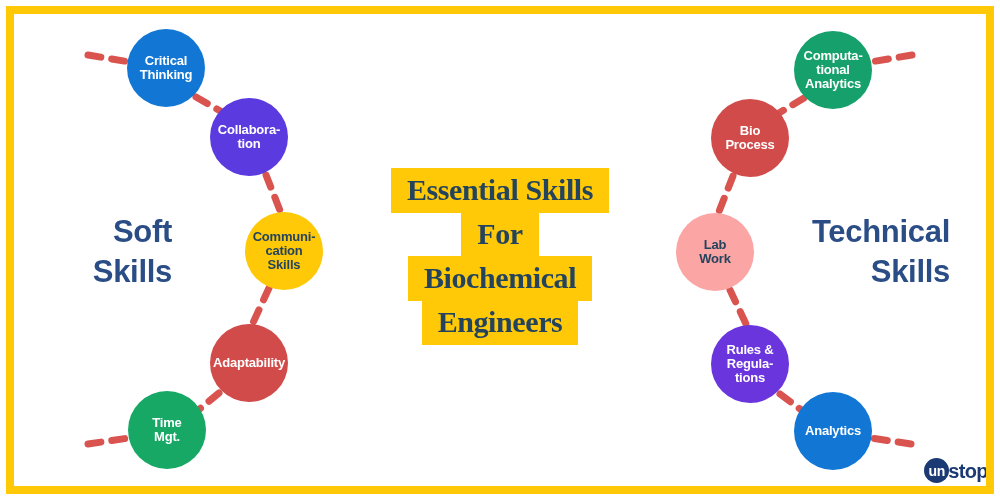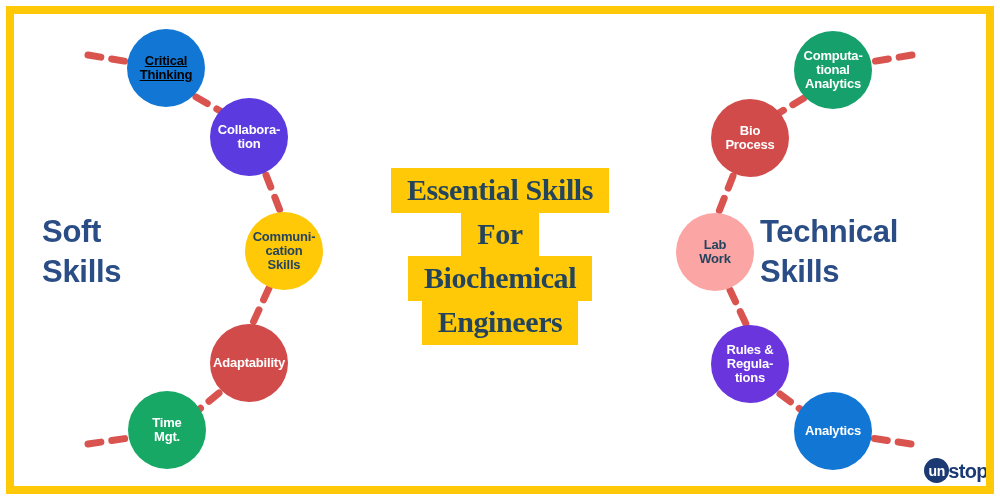--- a/index.html
+++ b/index.html
@@ -51,21 +51,21 @@
     width: 128%;
     white-space: pre-line;
   }
   
   .side-head {
     position: absolute;
     color: #2A4D86;
     font-weight: bold;
     font-size: 31px;
     line-height: 1.28;
-    text-align: left;
+    text-align: right;
     white-space: pre-line;
     letter-spacing: -0.3px;
   }
   
   .title-wrap {
     position: absolute;
     left: 355px;
     top: 168px;
     width: 290px;
     display: flex;
@@ -130,21 +130,21 @@
       <line x1="88" y1="444" x2="129" y2="438" stroke="#D9534F" stroke-width="7" stroke-linecap="round" stroke-dasharray="13 11"></line>
       <line x1="912" y1="55" x2="870" y2="62" stroke="#D9534F" stroke-width="7" stroke-linecap="round" stroke-dasharray="13 11"></line>
       <line x1="804" y1="98" x2="779" y2="113" stroke="#D9534F" stroke-width="7" stroke-linecap="round" stroke-dasharray="13 11"></line>
       <line x1="733" y1="176" x2="718" y2="214" stroke="#D9534F" stroke-width="7" stroke-linecap="round" stroke-dasharray="13 11"></line>
       <line x1="730" y1="290" x2="747" y2="326" stroke="#D9534F" stroke-width="7" stroke-linecap="round" stroke-dasharray="13 11"></line>
       <line x1="780" y1="394" x2="804" y2="412" stroke="#D9534F" stroke-width="7" stroke-linecap="round" stroke-dasharray="13 11"></line>
       <line x1="911" y1="444" x2="871" y2="438" stroke="#D9534F" stroke-width="7" stroke-linecap="round" stroke-dasharray="13 11"></line>
     </svg>
 
   <div id="bubble-layer">
-      <div class="bubble" style="left: 127px; top: 29px; width: 78px; height: 78px; background: rgb(18, 119, 212); color: #000000; font-size: 13px; text-decoration: underline;">
+      <div class="bubble" style="left: 127px; top: 29px; width: 78px; height: 78px; background: rgb(18, 119, 212); color: #ffffff; font-size: 13px;">
         <span class="lbl">Critical
 Thinking</span>
       </div>
       <div class="bubble" style="left: 210px; top: 98px; width: 78px; height: 78px; background: rgb(91, 59, 224); color: rgb(255, 255, 255); font-size: 13px;">
         <span class="lbl">Collabora-
 tion</span>
       </div>
       <div class="bubble" style="left: 245px; top: 212px; width: 78px; height: 78px; background: rgb(255, 201, 7); color: rgb(36, 68, 94); font-size: 13px;">
         <span class="lbl">Communi-
 cation

